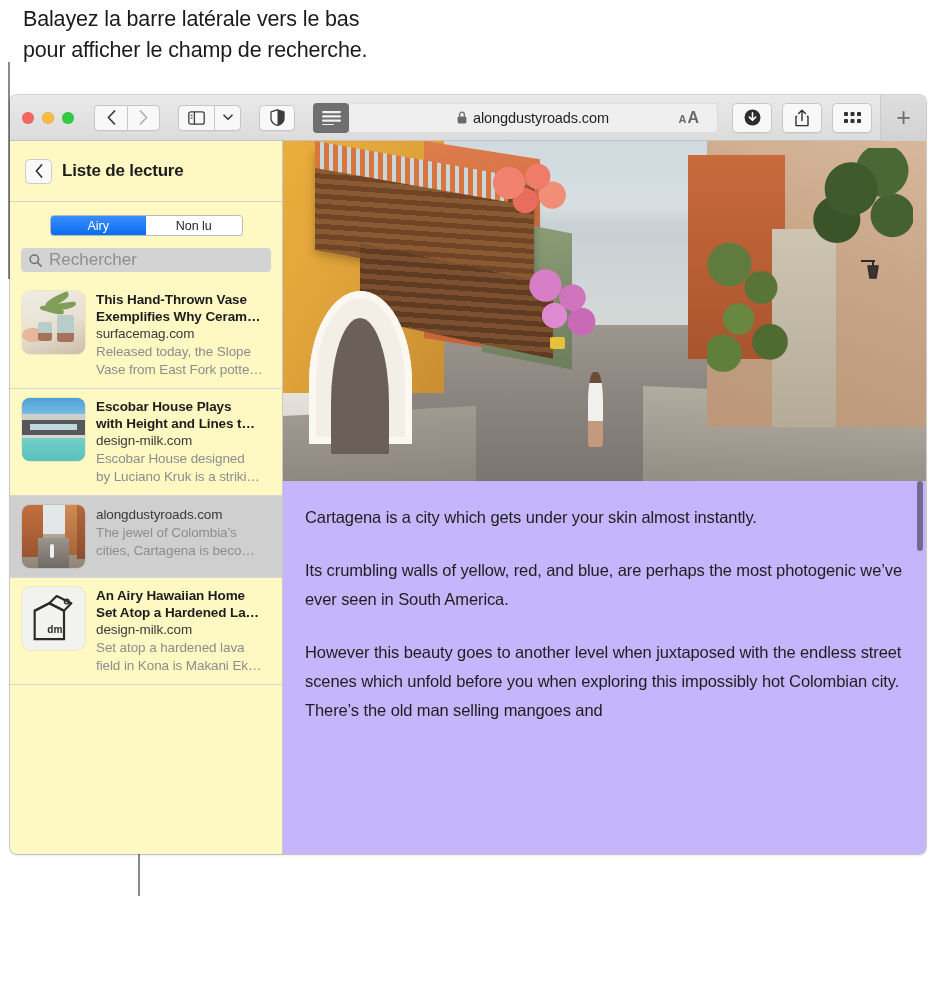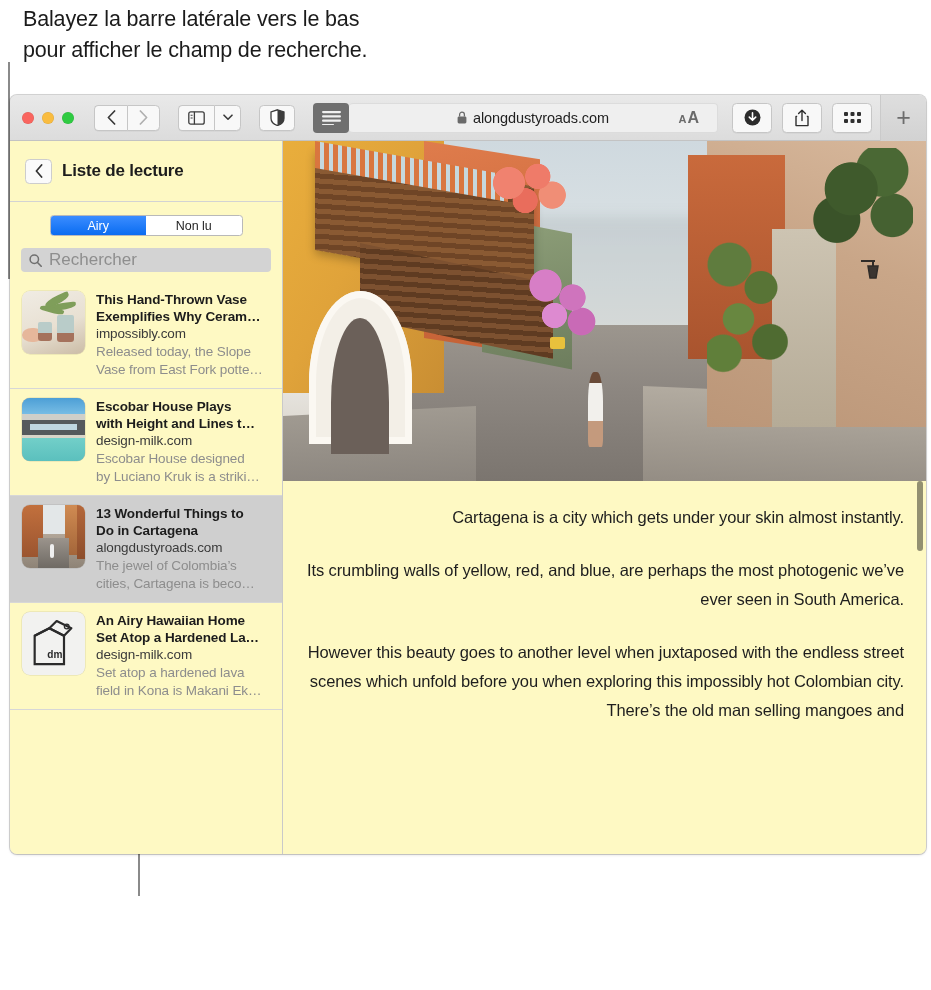--- a/index.html
+++ b/index.html
@@ -182,21 +182,21 @@
   .row-text { flex: 1; min-width: 0; padding-top: 1px; }
   .r-title {
     font-size: 13.5px; font-weight: bold; color: #1c1c1c;
     line-height: 16.5px; letter-spacing: -0.1px;
     white-space: pre-line;
   }
   .r-site { font-size: 13.5px; color: #3a3a3a; line-height: 18px; letter-spacing: -0.1px; }
   .r-snip { font-size: 13.5px; color: #8d8d8d; line-height: 18px; letter-spacing: -0.1px; white-space: pre-line; }
 
   
-  #content { flex: 1; background: #fef9c3; position: relative; overflow: hidden; text-align: right; }
+  #content { flex: 1; background: #c4b5fd; position: relative; overflow: hidden; }
   #hero { width: 100%; height: 340px; position: relative; overflow: hidden; background: #c9cfd3; }
   #article { padding: 22px 22px 0 22px; }
   #article p {
     margin: 0 0 24px 0;
     font-size: 16.5px;
     line-height: 29px;
     color: #1e1e1e;
     letter-spacing: -0.1px;
   }
   #scrollbar {
@@ -506,21 +506,21 @@
               <div class="leaf l1"></div>
                 <div class="leaf l2"></div>
                 <div class="leaf l3"></div>
               <div class="hand"></div>
                 <div class="v1"></div>
                 <div class="v2"></div>
             </div>
             <div class="row-text">
               <div class="r-title">This Hand-Thrown Vase
 Exemplifies Why Ceram…</div>
-              <div class="r-site">impossibly.com</div>
+              <div class="r-site">surfacemag.com</div>
               <div class="r-snip">Released today, the Slope
 Vase from East Fork potte…</div>
             </div>
           </div>
 
           <div class="row">
             <div class="thumb th-house">
               <div class="sky"></div>
                 <div class="roof"></div>
                 <div class="wall"></div>
@@ -540,22 +540,20 @@
           <div class="row selected">
             <div class="thumb th-street">
               <div class="sky"></div>
                 <div class="lw"></div>
                 <div class="rw"></div>
               <div class="rw2"></div>
                 <div class="road"></div>
                 <div class="fig"></div>
             </div>
             <div class="row-text">
-              <div class="r-title">13 Wonderful Things to
-Do in Cartagena</div>
               <div class="r-site">alongdustyroads.com</div>
               <div class="r-snip">The jewel of Colombia’s
 cities, Cartagena is beco…</div>
             </div>
           </div>
 
           <div class="row">
             <div class="thumb th-dm">
               <svg class="carton" viewBox="0 0 48 52">
                 <path d="M4 18 L4 49 L36 49 L36 18 L20 10 Z" fill="none" stroke="#2b2b2b" stroke-width="2.4"></path>

